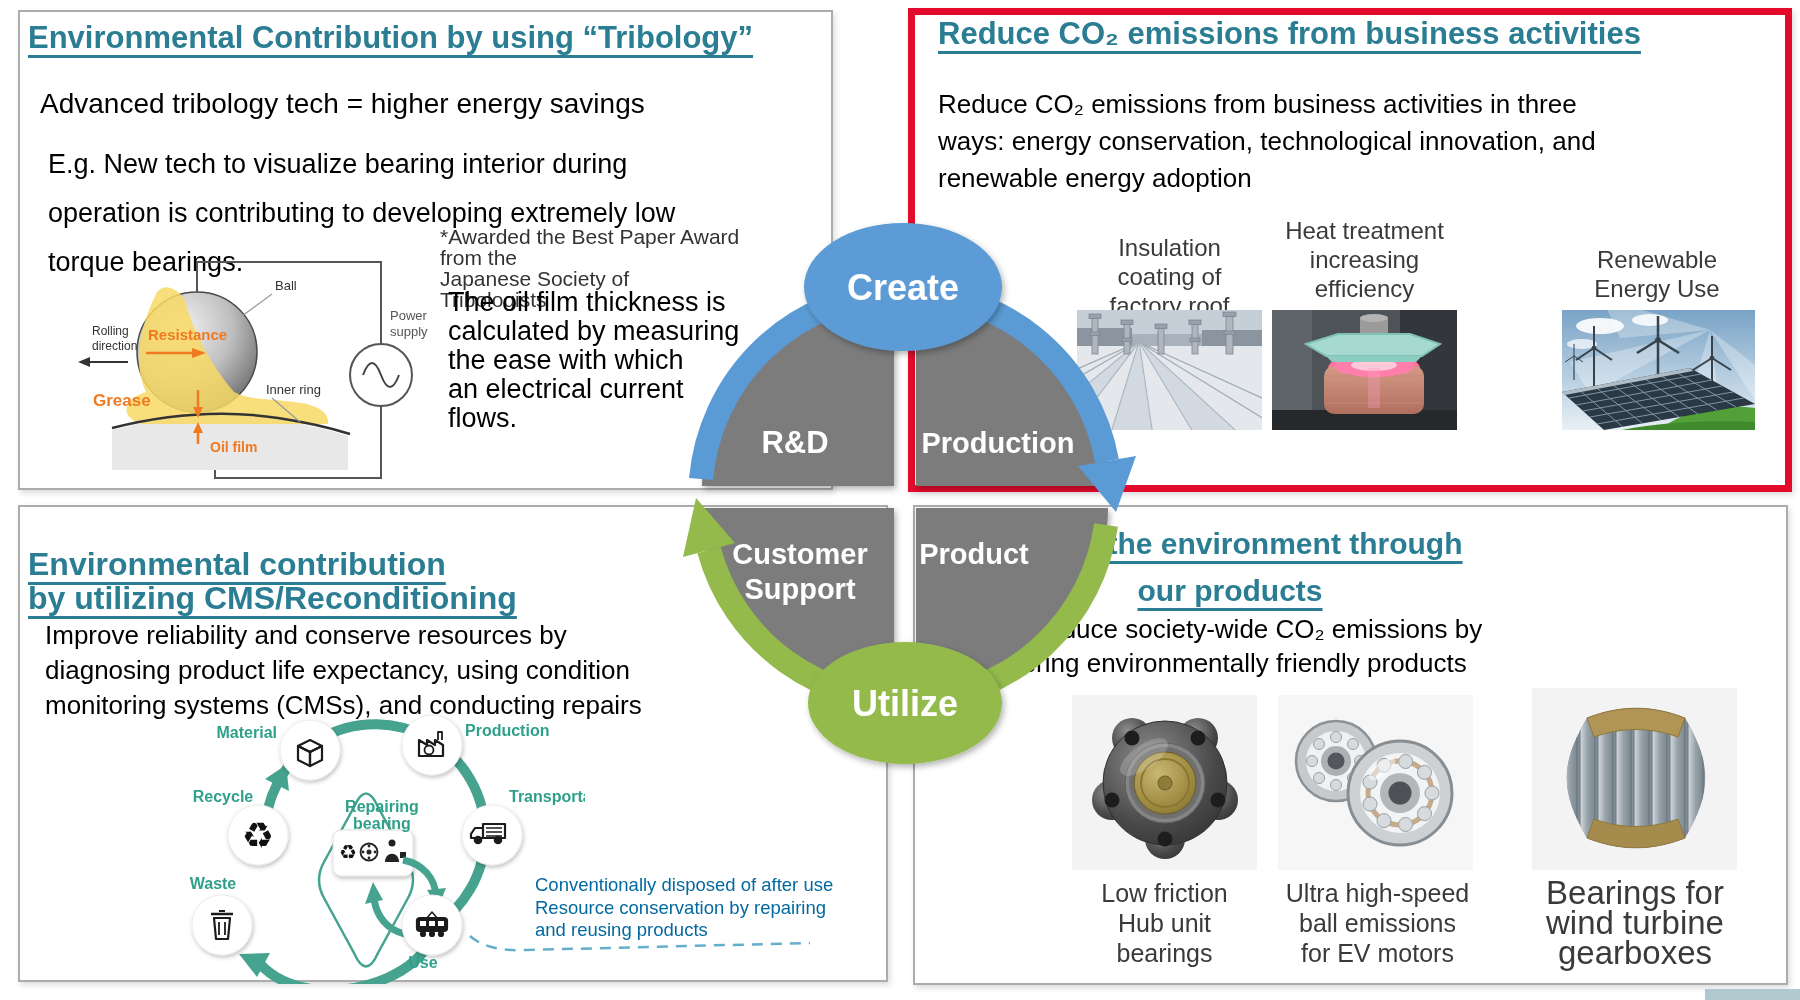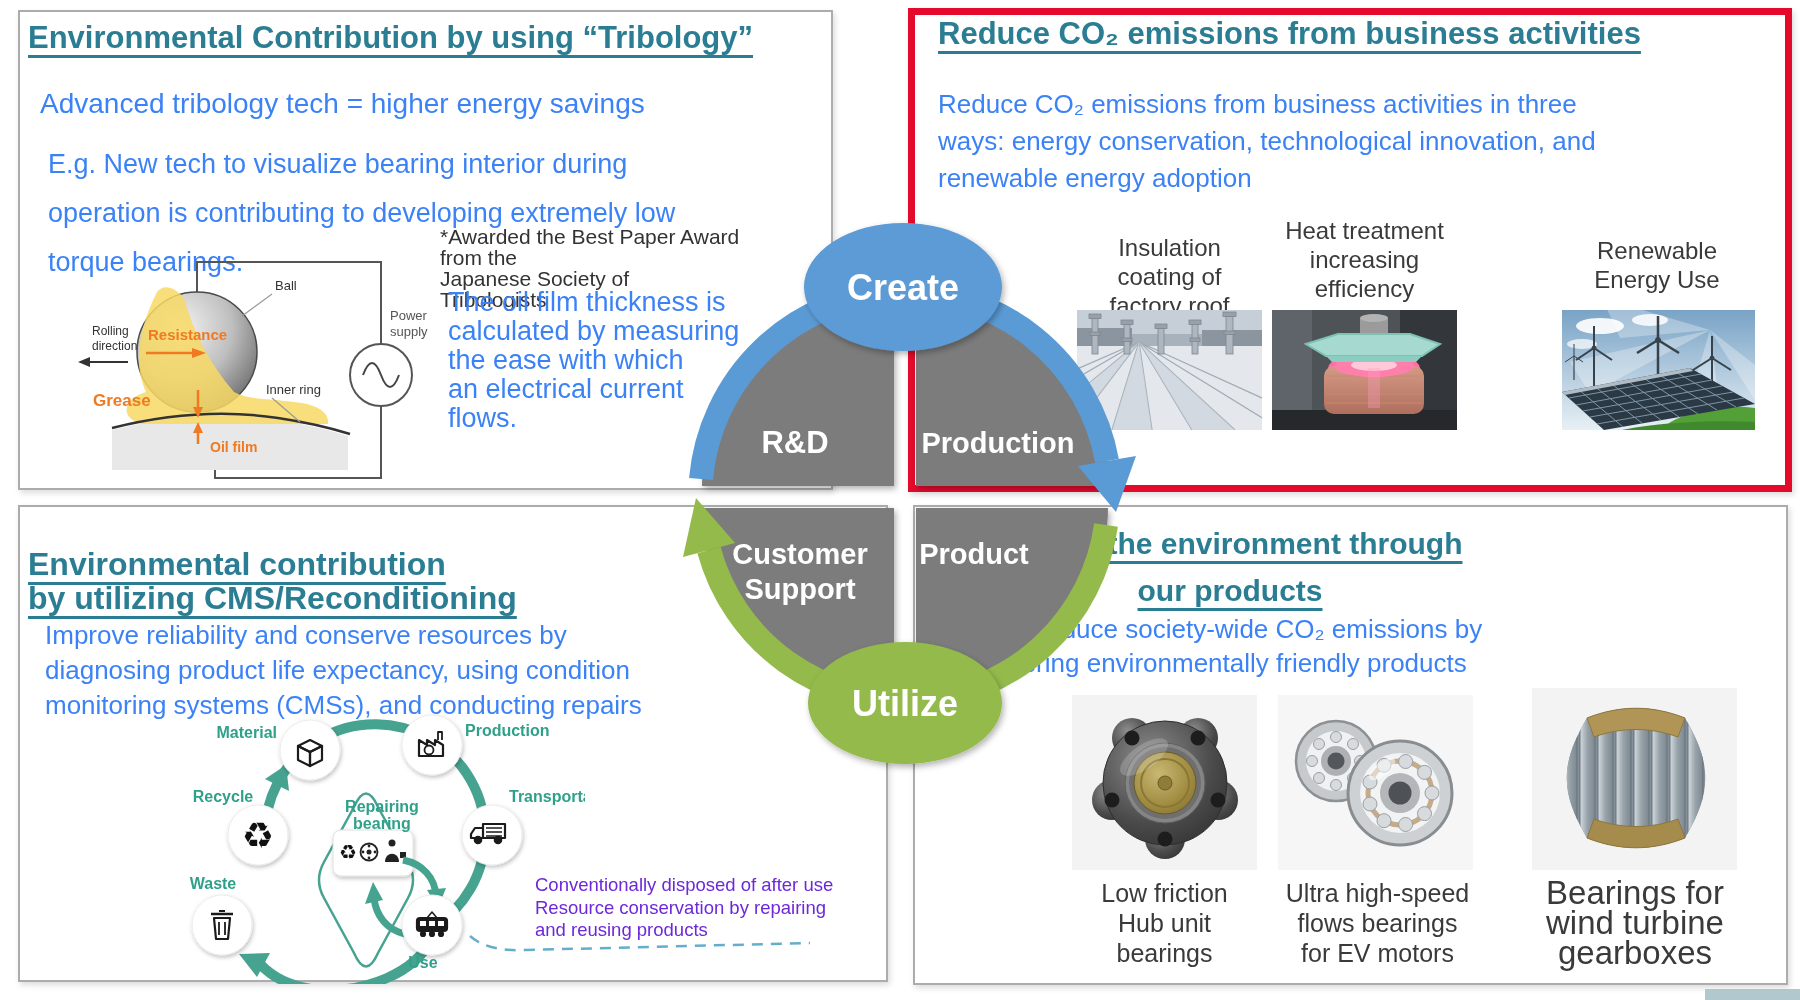--- a/index.html
+++ b/index.html
@@ -2,21 +2,21 @@
 <html><head>
 <meta charset="utf-8">
 <style>
   html,body{margin:0;padding:0;background:#fff;font-family:"Liberation Sans",sans-serif;}
   #slide{position:relative;width:1800px;height:1000px;background:#fff;overflow:hidden;}
   .abs{position:absolute;}
   .panel{position:absolute;background:#fff;border:2px solid #ACACAC;box-shadow:2px 3px 6px rgba(0,0,0,.14);box-sizing:border-box;}
   .panel.red{border:7px solid #E40A2C;}
   .h-teal{color:#2A7D92;font-weight:bold;text-decoration:underline;text-decoration-thickness:3px;text-underline-offset:7px;}
   .pre{white-space:pre-line;}
-  .body-text{color:#3b82f6;}
+  .body-text{color:#000000;}
   .caption{color:#3A3A3A;text-align:center;}
   svg text{font-family:"Liberation Sans",sans-serif;}
   .photo{display:block;}
 </style>
 </head>
 <body>
 
 <div id="slide">
 
   <div class="panel" style="left:18px;top:10px;width:815px;height:480px;"></div>
@@ -84,21 +84,21 @@
   <div class="abs body-text pre" style="left:938px;top:86px;font-size:26px;line-height:37px;">Reduce CO₂ emissions from business activities in three
 ways: energy conservation, technological innovation, and
 renewable energy adoption</div>
 
   <div class="abs caption pre" style="left:1077px;top:216px;width:185px;font-size:24px;line-height:29px;margin-top:17px;">Insulation
 coating of
 factory roof</div>
   <div class="abs caption pre" style="left:1272px;top:216px;width:185px;font-size:24px;line-height:29px;">Heat treatment
 increasing
 efficiency</div>
-  <div class="abs caption pre" style="left:1552px;top:236px;width:210px;font-size:24px;line-height:29px;">Renewable
+  <div class="abs caption pre" style="left:1552px;top:245px;width:210px;font-size:24px;line-height:29px;">Renewable
 Energy Use</div>
 
   <svg class="abs photo" style="left:1077px;top:310px;" width="185" height="120" viewBox="0 0 185 120">
     <rect width="185" height="36" fill="#C6CFD8"></rect>
     <rect y="24" width="185" height="12" fill="#A8B2BC"></rect>
     <rect x="0" y="18" width="55" height="18" fill="#8A95A0"></rect>
     <rect x="125" y="20" width="60" height="16" fill="#8A95A0"></rect>
     <rect y="36" width="185" height="84" fill="#E4E8EC"></rect>
     <g stroke="#A2ACB6" stroke-width="1.3">
       <path d="M62,32 L-140,120 M62,32 L-90,120 M62,32 L-45,120 M62,32 L-5,120 M62,32 L35,120 M62,32 L75,120 M62,32 L115,120 M62,32 L158,120 M62,32 L205,120 M62,32 L255,120"></path>
@@ -327,21 +327,21 @@
       <text x="360" y="24">Production</text>
       <text x="404" y="90">Transportation</text>
       <text x="318" y="256" text-anchor="middle">Use</text>
       <text x="108" y="177" text-anchor="middle">Waste</text>
       <text x="118" y="90" text-anchor="middle">Recycle</text>
       <text x="277" y="100" text-anchor="middle">Repairing</text>
       <text x="277" y="117" text-anchor="middle">bearing</text>
     </g>
   </svg>
 
-  <div class="abs pre" style="left:535px;top:874px;font-size:18.5px;line-height:22.5px;color:#6d28d9;">Conventionally disposed of after use
+  <div class="abs pre" style="left:535px;top:874px;font-size:18.5px;line-height:22.5px;color:#0369a1;">Conventionally disposed of after use
 Resource conservation by repairing
 and reusing products</div>
   <svg class="abs" style="left:440px;top:928px;" width="380" height="44" viewBox="0 0 380 44">
     <path d="M 30,8 Q 48,24 86,22 L 370,15" stroke="#64AECC" stroke-width="2.5" fill="none" stroke-dasharray="11 8"></path>
   </svg>
 
   <div class="abs h-teal pre" style="left:940px;top:520px;width:580px;font-size:30px;line-height:47px;text-align:center;">Benefit the environment through
 our products</div>
   <div class="abs body-text pre" style="left:940px;top:612px;width:580px;font-size:26px;line-height:34px;text-align:center;">Help reduce society-wide CO₂ emissions by
 offering environmentally friendly products</div>
@@ -446,21 +446,21 @@
       <rect x="156" y="14" width="15" height="154" rx="7" fill="url(#rollerG)" stroke="#66727B"></rect>
     </g>
     <path d="M 55,30 C 88,17 120,17 153,30 L 146,49 C 119,39 89,39 62,49 Z" fill="#B09556" stroke="#8E763C"></path>
     <path d="M 55,150 C 88,163 120,163 153,150 L 146,131 C 119,141 89,141 62,131 Z" fill="#A58B4C" stroke="#8E763C"></path>
   </svg>
 
   <div class="abs caption pre" style="left:1067px;top:878px;width:195px;font-size:25px;line-height:30px;">Low friction
 Hub unit
 bearings</div>
   <div class="abs caption pre" style="left:1270px;top:878px;width:215px;font-size:25px;line-height:30px;">Ultra high-speed
-flows bearings
+ball emissions
 for EV motors</div>
   <div class="abs caption pre" style="left:1525px;top:878px;width:220px;font-size:33px;line-height:30px;">Bearings for
 wind turbine
 gearboxes</div>
 
   <div class="abs" style="left:1705px;top:989px;width:95px;height:11px;background:#A3BFC6;opacity:.85;"></div>
 
 </div>
 
 </body></html>

